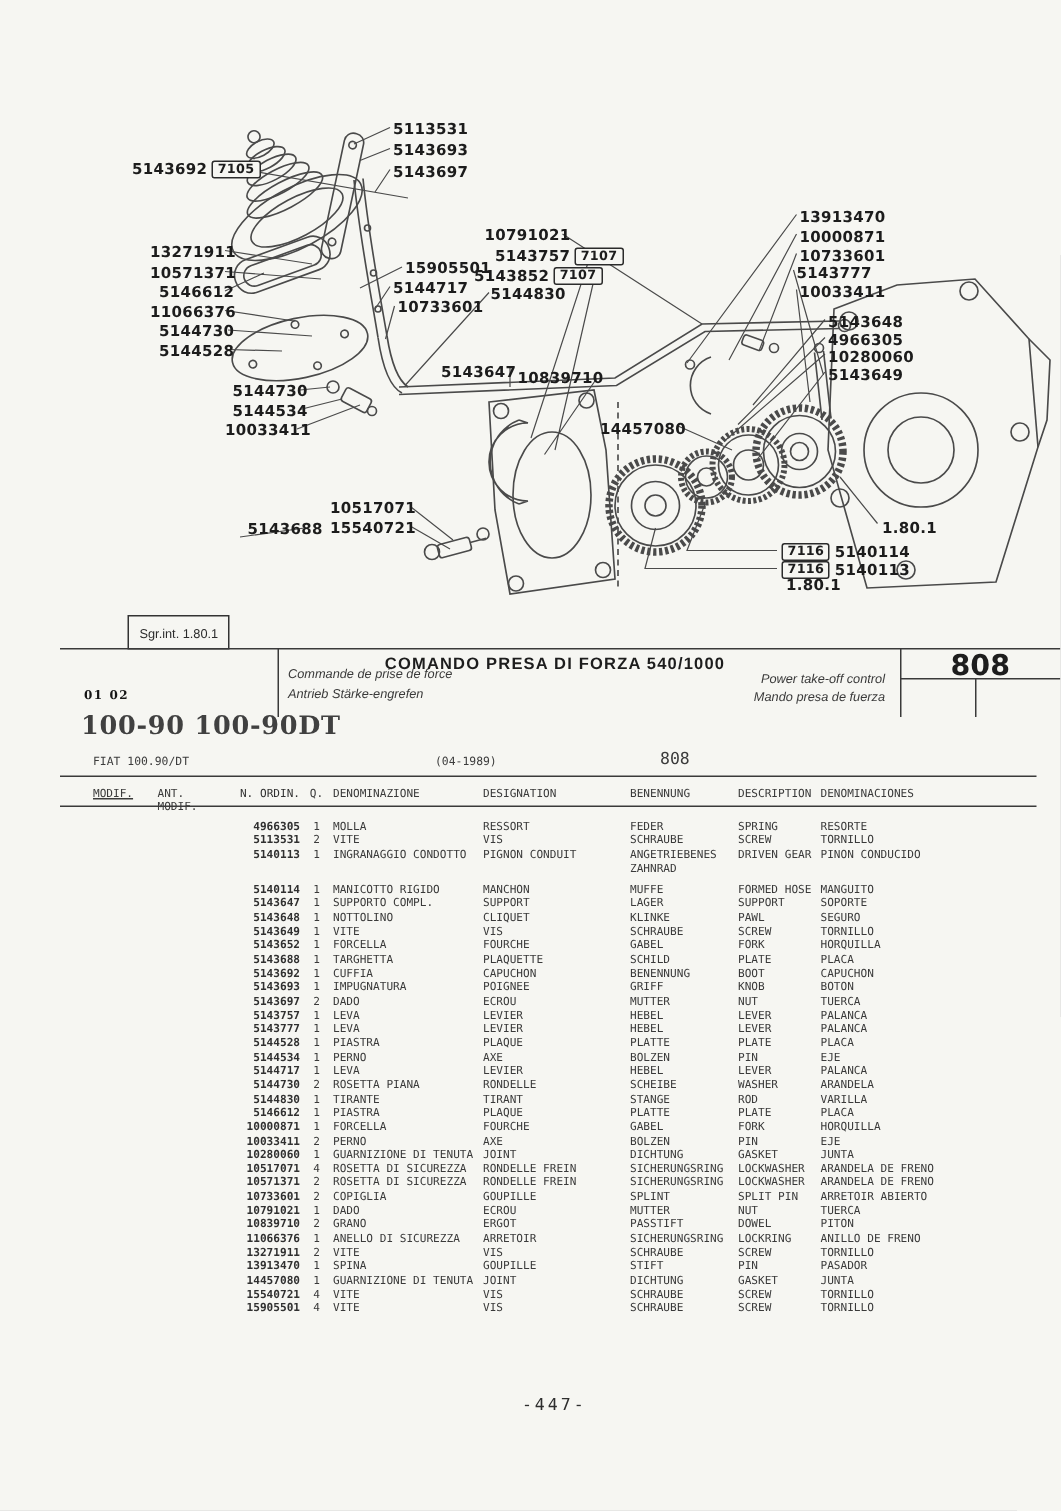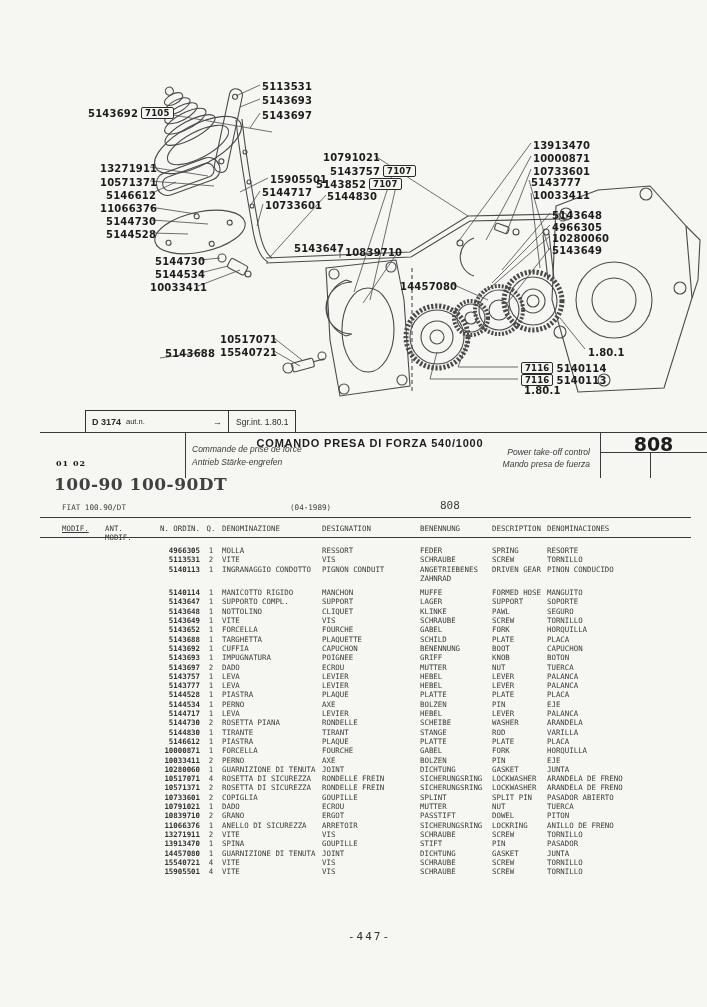--- a/index.html
+++ b/index.html
@@ -293,25 +293,20 @@
         <span class="refbox">7116</span>
         <span>5140113</span>
       </div>
       <div class="dlabel" style="left: 524px; top: 385px;">
         <span>1.80.1</span>
       </div>
     </div>
 
 
   <div class="dbox">
-    <span class="cell1">
-      <span>D 3174</span>
-      <small>aut.n.</small>
-      <span class="arrow">→</span>
-    </span>
     <span class="cell2">Sgr.int. 1.80.1</span>
   </div>
 
   <div class="hrule" style="left:40px;right:0;top:432px;"></div>
   <div class="vrule" style="left:185px;top:432px;height:46px;"></div>
   <div class="vrule" style="left:600px;top:432px;height:46px;"></div>
   <div class="hrule" style="left:600px;right:0;top:452px;border-top-width:1px;"></div>
   <div class="vrule" style="left:650px;top:452px;height:26px;"></div>
 
   <div class="models">100-90 100-90DT</div>
@@ -621,21 +616,21 @@
       </div>
       <div class="trow">
         <span class="c-modif"></span>
         <span class="c-ant"></span>
         <span class="c-n">10733601</span>
         <span class="c-q">2</span>
         <span class="c-it">COPIGLIA</span>
         <span class="c-fr">GOUPILLE</span>
         <span class="c-de">SPLINT</span>
         <span class="c-en">SPLIT PIN</span>
-        <span class="c-es">PASADOR ABIERTO</span>
+        <span class="c-es">ARRETOIR ABIERTO</span>
       </div>
       <div class="trow">
         <span class="c-modif"></span>
         <span class="c-ant"></span>
         <span class="c-n">10791021</span>
         <span class="c-q">1</span>
         <span class="c-it">DADO</span>
         <span class="c-fr">ECROU</span>
         <span class="c-de">MUTTER</span>
         <span class="c-en">NUT</span>

